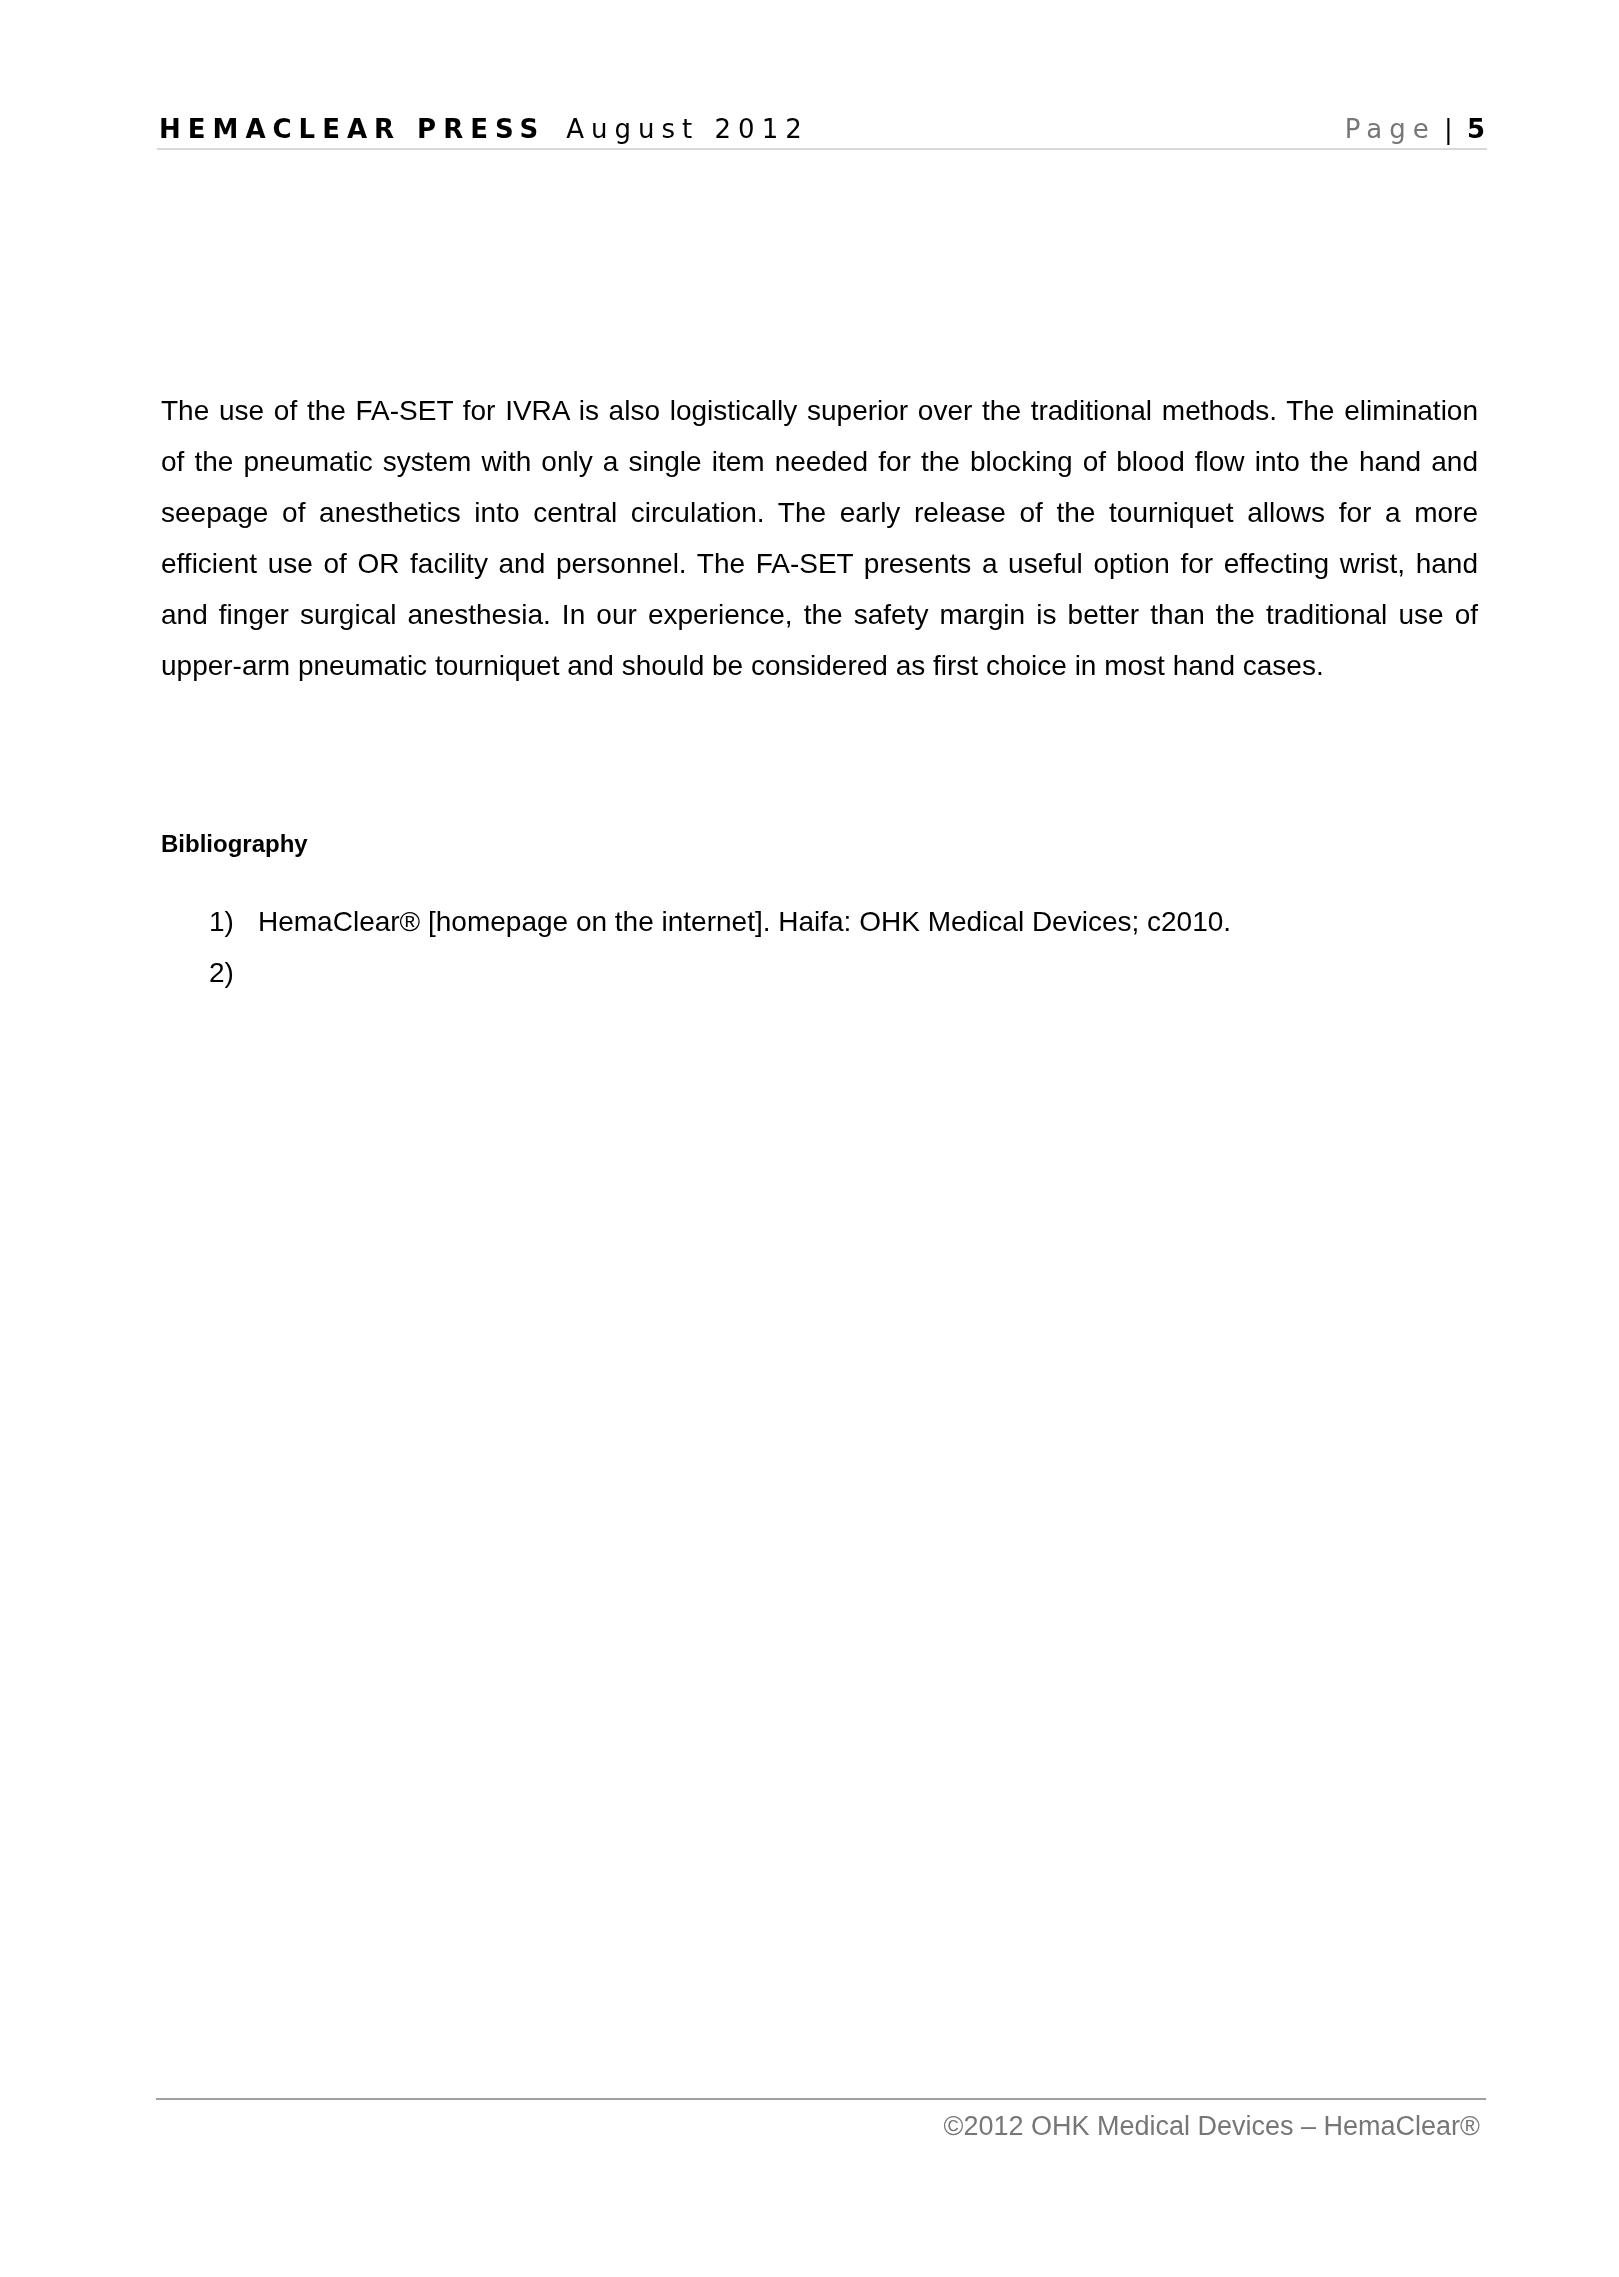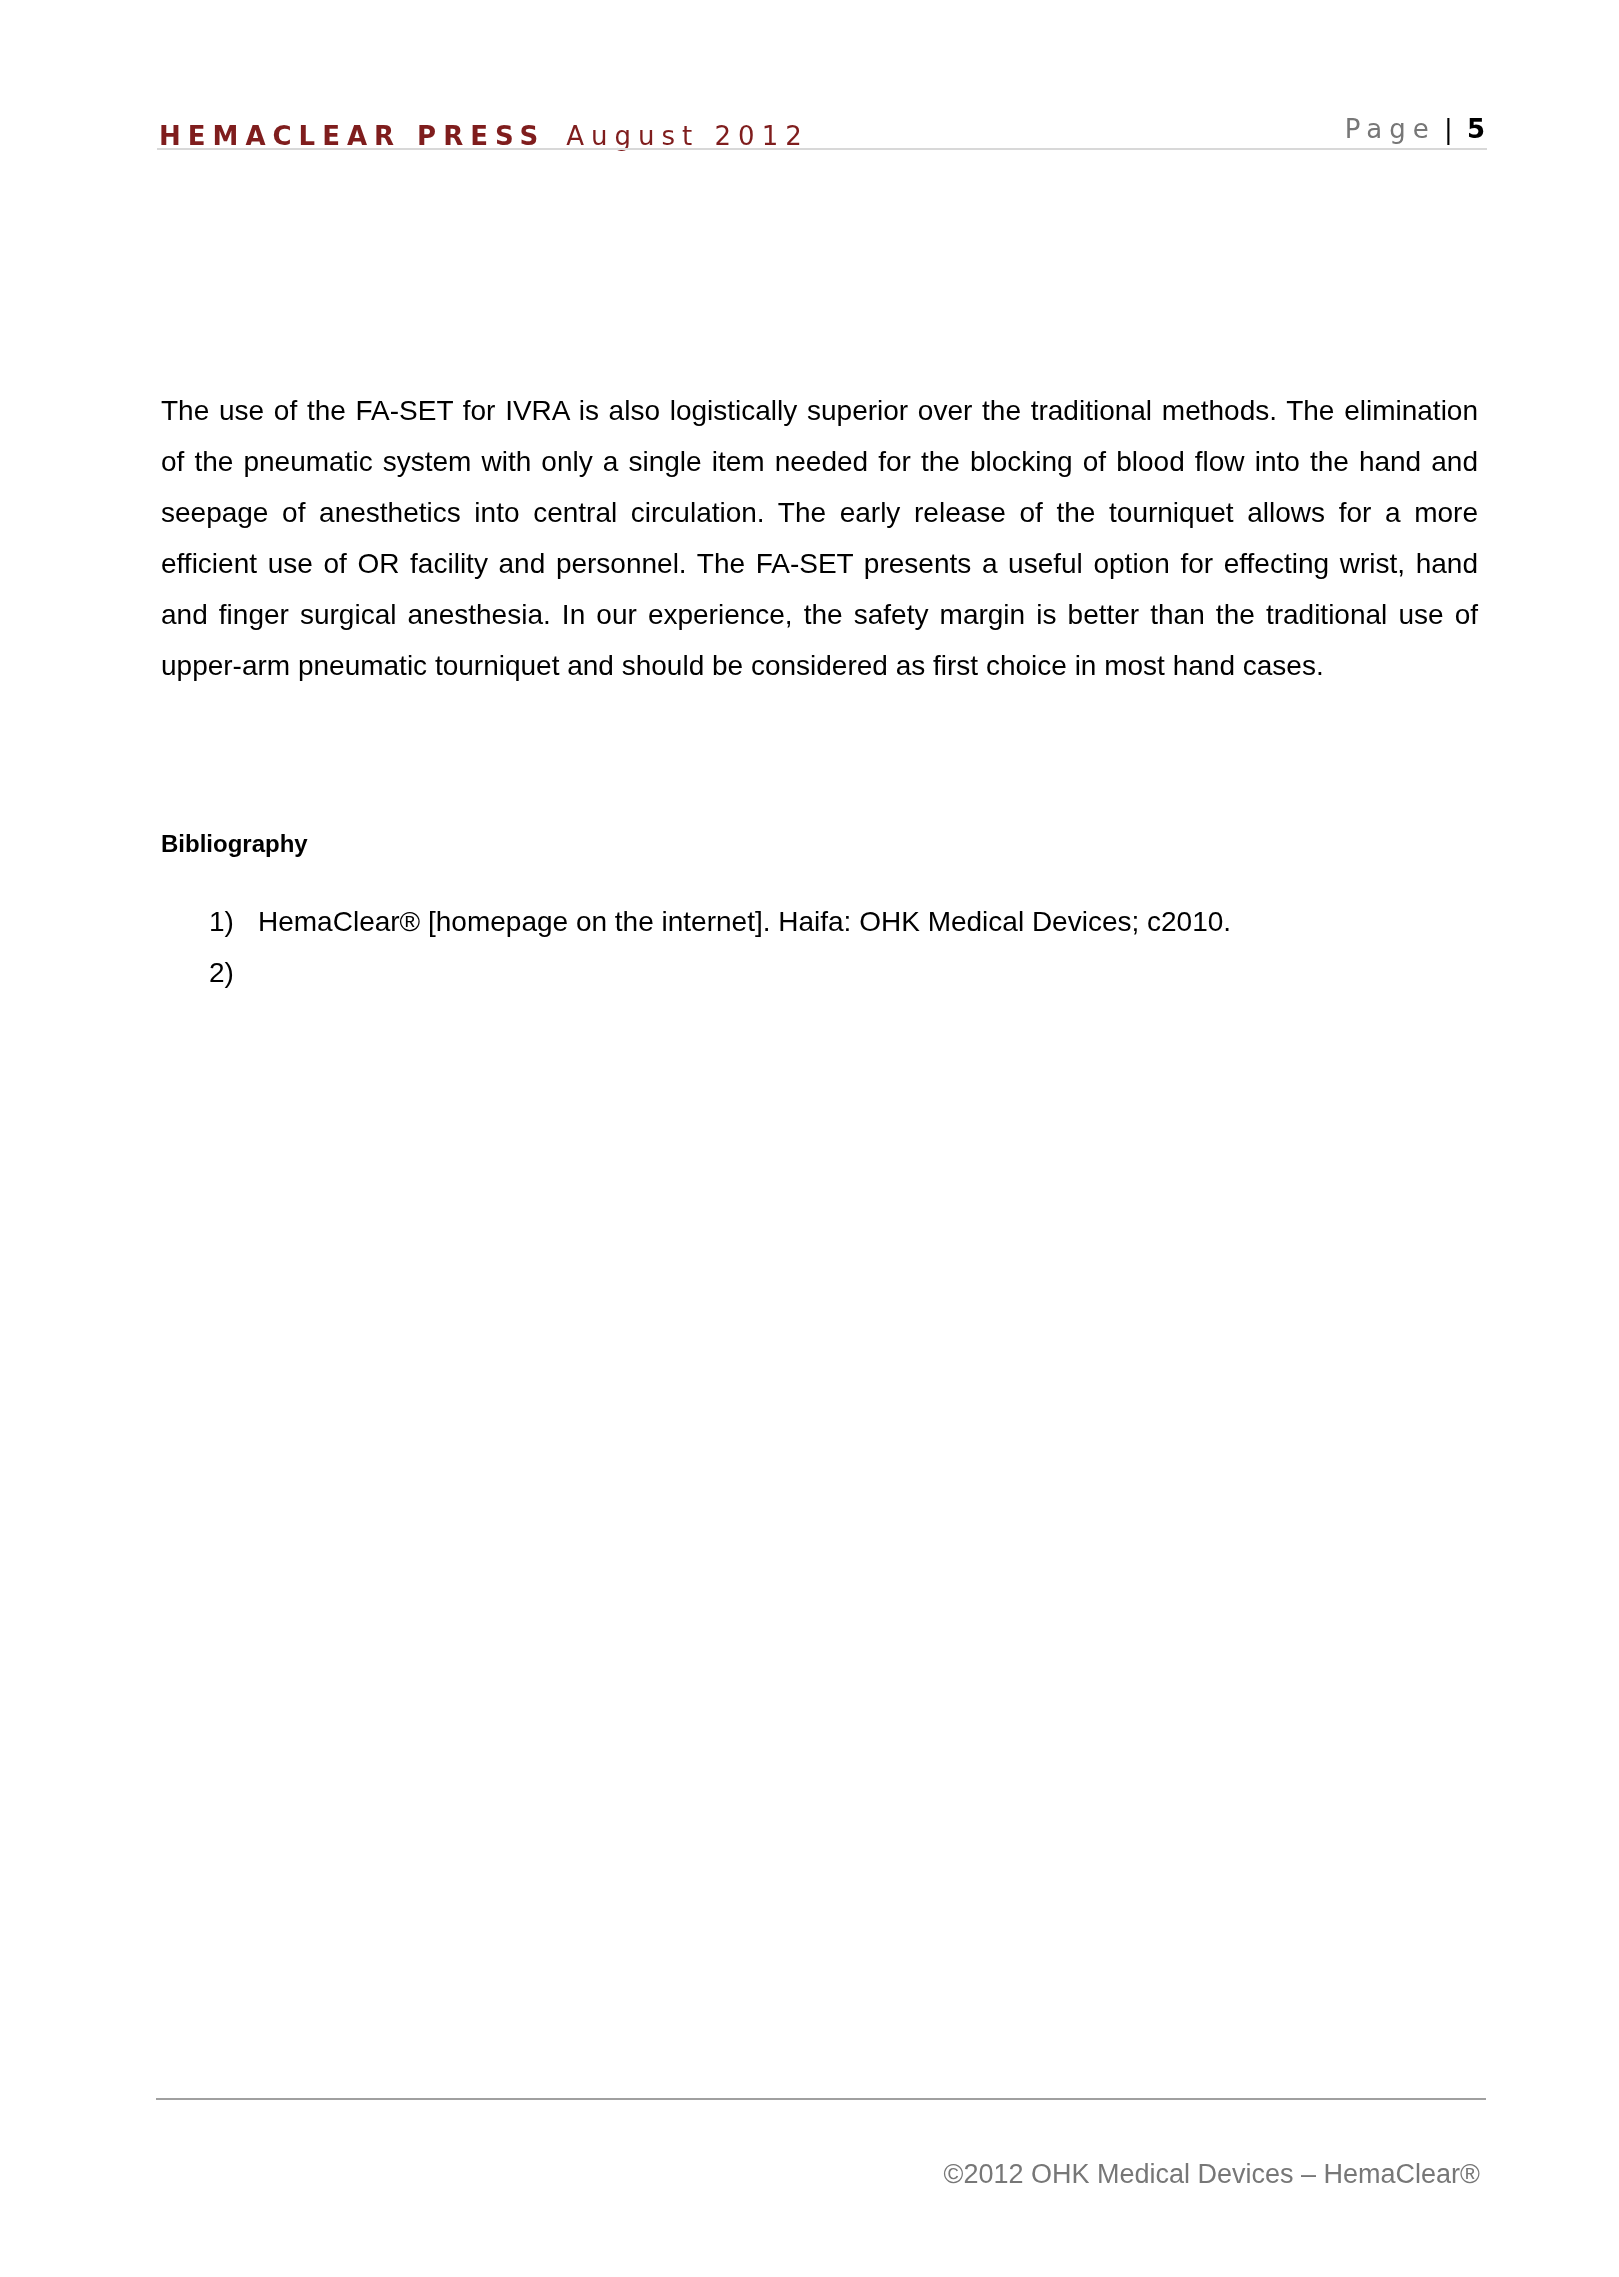--- a/index.html
+++ b/index.html
@@ -1,39 +1,39 @@
 <!DOCTYPE html>
 <html><head>
   <meta charset="utf-8">
   <style>
     html, body { margin: 0; padding: 0; background: #ffffff; }
     body { width: 1620px; height: 2278px; position: relative; overflow: hidden; }
     .page { position: absolute; left: 0; top: 0; width: 1620px; height: 2278px; background: #fff; }
 
     .header { position: absolute; left: 159px; top: 108px; width: 1326px; height: 40px; }
-    .header-left { position: absolute; left: 0; top: 5.8px; font-family: "DejaVu Sans", sans-serif; font-size: 26px; letter-spacing: 7px; color: #7f1d1d; white-space: nowrap; margin-top: 7px; }
+    .header-left { position: absolute; left: 0; top: 5.8px; font-family: "DejaVu Sans", sans-serif; font-size: 26px; letter-spacing: 7px; color: #000000; white-space: nowrap; }
     .header-left .brand { font-weight: bold; }
     .header-left .date { font-weight: normal; margin-left: 5.8px; }
     .header-right { position: absolute; right: 0; top: 5.8px; font-family: "DejaVu Sans", sans-serif; font-size: 26px; color: #777777; white-space: nowrap; margin-left: 40px; }
     .header-right .pagelabel { letter-spacing: 7px; }
     .header-right .sep { color: #000; margin: 0 5.8px 0 0; }
     .header-right .pagenum { color: #000; font-weight: bold; }
     .header-rule { position: absolute; left: 157px; top: 148px; width: 1330px; height: 1.9px; background: #d8d8d8; }
 
     .body-text { font-family: "Liberation Sans", sans-serif; font-size: 28px; color: #000; line-height: 51px; text-align: justify; }
     .para-indent { position: absolute; left: 258px; top: 202px; width: 1220px; }
     .para-main { position: absolute; left: 161px; top: 385px; width: 1317px; }
 
     .bib-title { position: absolute; left: 161px; top: 830px; font-family: "Liberation Sans", sans-serif; font-size: 24px; font-weight: bold; color: #000; }
     .bib-list { position: absolute; left: 161px; top: 896px; width: 1317px; margin: 0; padding: 0; list-style: none; }
     .bib-item { position: relative; padding-left: 97px; font-family: "Liberation Sans", sans-serif; font-size: 28px; color: #000; line-height: 51px; text-align: justify; }
     .bib-num { position: absolute; left: 48px; top: 0; }
 
     .footer-rule { position: absolute; left: 156px; top: 2098px; width: 1330px; height: 1.9px; background: #a0a0a0; }
-    .footer-text { position: absolute; right: 140px; top: 2111px; font-family: "Liberation Sans", sans-serif; font-size: 27px; color: #777777; white-space: nowrap; margin-top: 48px; }
+    .footer-text { position: absolute; right: 140px; top: 2111px; font-family: "Liberation Sans", sans-serif; font-size: 27px; color: #777777; white-space: nowrap; }
   </style>
 </head>
 <body>
 
 <div class="page">
 
   <div class="header">
     <div class="header-left">
       <span class="brand">HEMACLEAR PRESS</span>
       <span class="date">August 2012</span>

